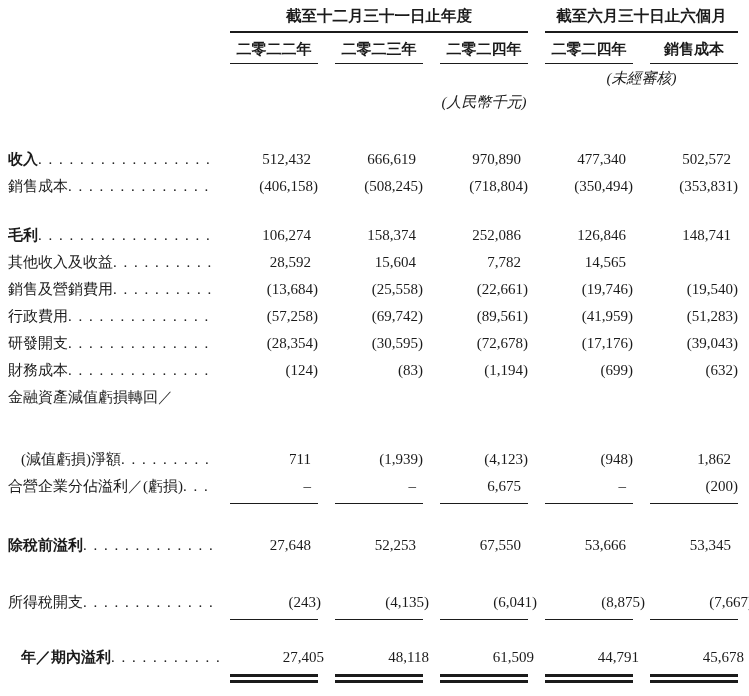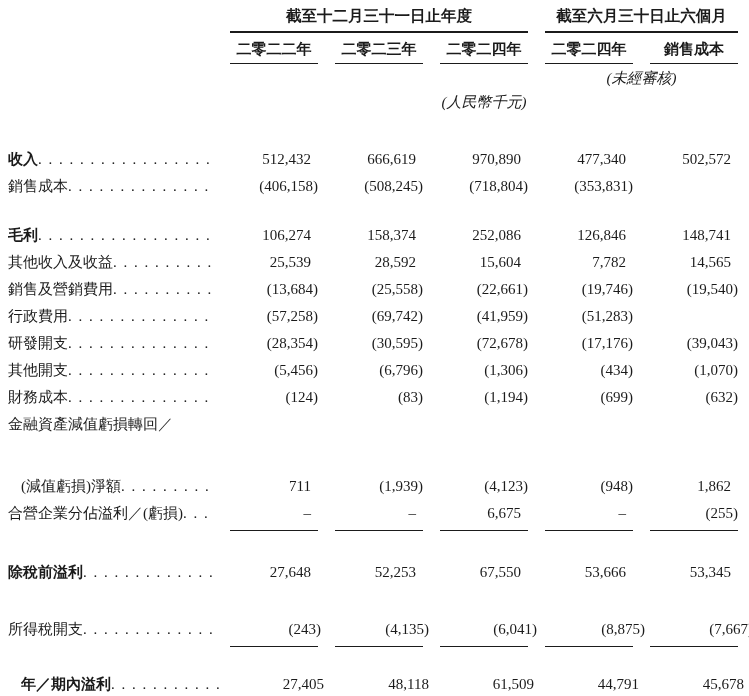--- a/index.html
+++ b/index.html
@@ -97,20 +97,21 @@
     </div>
 
     <div class="row data">
       <div class="label">
           <span class="lt">銷售成本</span>
           <span class="leader"></span>
         </div>
       <div class="num neg">(406,158)</div>
       <div class="num neg">(508,245)</div>
       <div class="num neg">(718,804)</div>
+      <div class="num neg">(350,494)</div>
       <div class="num neg">(353,831)</div>
     </div>
 
     <div class="sp22"></div>
 
     <div class="row data">
       <div class="label bold">
           <span class="lt">毛利</span>
           <span class="leader"></span>
         </div>
@@ -119,21 +120,20 @@
       <div class="num">252,086</div>
       <div class="num">126,846</div>
       <div class="num">148,741</div>
     </div>
 
     <div class="row data">
       <div class="label">
           <span class="lt">其他收入及收益</span>
           <span class="leader"></span>
         </div>
-      <div class="num">25,539</div>
       <div class="num">28,592</div>
       <div class="num">15,604</div>
       <div class="num">7,782</div>
       <div class="num">14,565</div>
     </div>
 
     <div class="row data">
       <div class="label">
           <span class="lt">銷售及營銷費用</span>
           <span class="leader"></span>
@@ -145,47 +145,37 @@
       <div class="num neg">(19,540)</div>
     </div>
 
     <div class="row data">
       <div class="label">
           <span class="lt">行政費用</span>
           <span class="leader"></span>
         </div>
       <div class="num neg">(57,258)</div>
       <div class="num neg">(69,742)</div>
+      <div class="num neg">(89,561)</div>
       <div class="num neg">(41,959)</div>
       <div class="num neg">(51,283)</div>
     </div>
 
     <div class="row data">
       <div class="label">
           <span class="lt">研發開支</span>
           <span class="leader"></span>
         </div>
       <div class="num neg">(28,354)</div>
       <div class="num neg">(30,595)</div>
       <div class="num neg">(72,678)</div>
       <div class="num neg">(17,176)</div>
       <div class="num neg">(39,043)</div>
     </div>
 
-    <div class="row data">
-      <div class="label">
-          <span class="lt">其他開支</span>
-          <span class="leader"></span>
-        </div>
-      <div class="num neg">(5,456)</div>
-      <div class="num neg">(6,796)</div>
-      <div class="num neg">(1,306)</div>
-      <div class="num neg">(434)</div>
-      <div class="num neg">(1,070)</div>
-    </div>
 
     <div class="row data">
       <div class="label">
           <span class="lt">財務成本</span>
           <span class="leader"></span>
         </div>
       <div class="num neg">(124)</div>
       <div class="num neg">(83)</div>
       <div class="num neg">(1,194)</div>
       <div class="num neg">(699)</div>
@@ -217,21 +207,21 @@
 
     <div class="row data">
       <div class="label">
           <span class="lt">合營企業分佔溢利／(虧損)</span>
           <span class="leader"></span>
         </div>
       <div class="num">–</div>
       <div class="num">–</div>
       <div class="num">6,675</div>
       <div class="num">–</div>
-      <div class="num neg">(255)</div>
+      <div class="num neg">(200)</div>
     </div>
 
     <div class="row rule-row">
       <div></div>
       <div class="rule"></div>
       <div class="rule"></div>
       <div class="rule"></div>
       <div class="rule"></div>
       <div class="rule"></div>
     </div>

